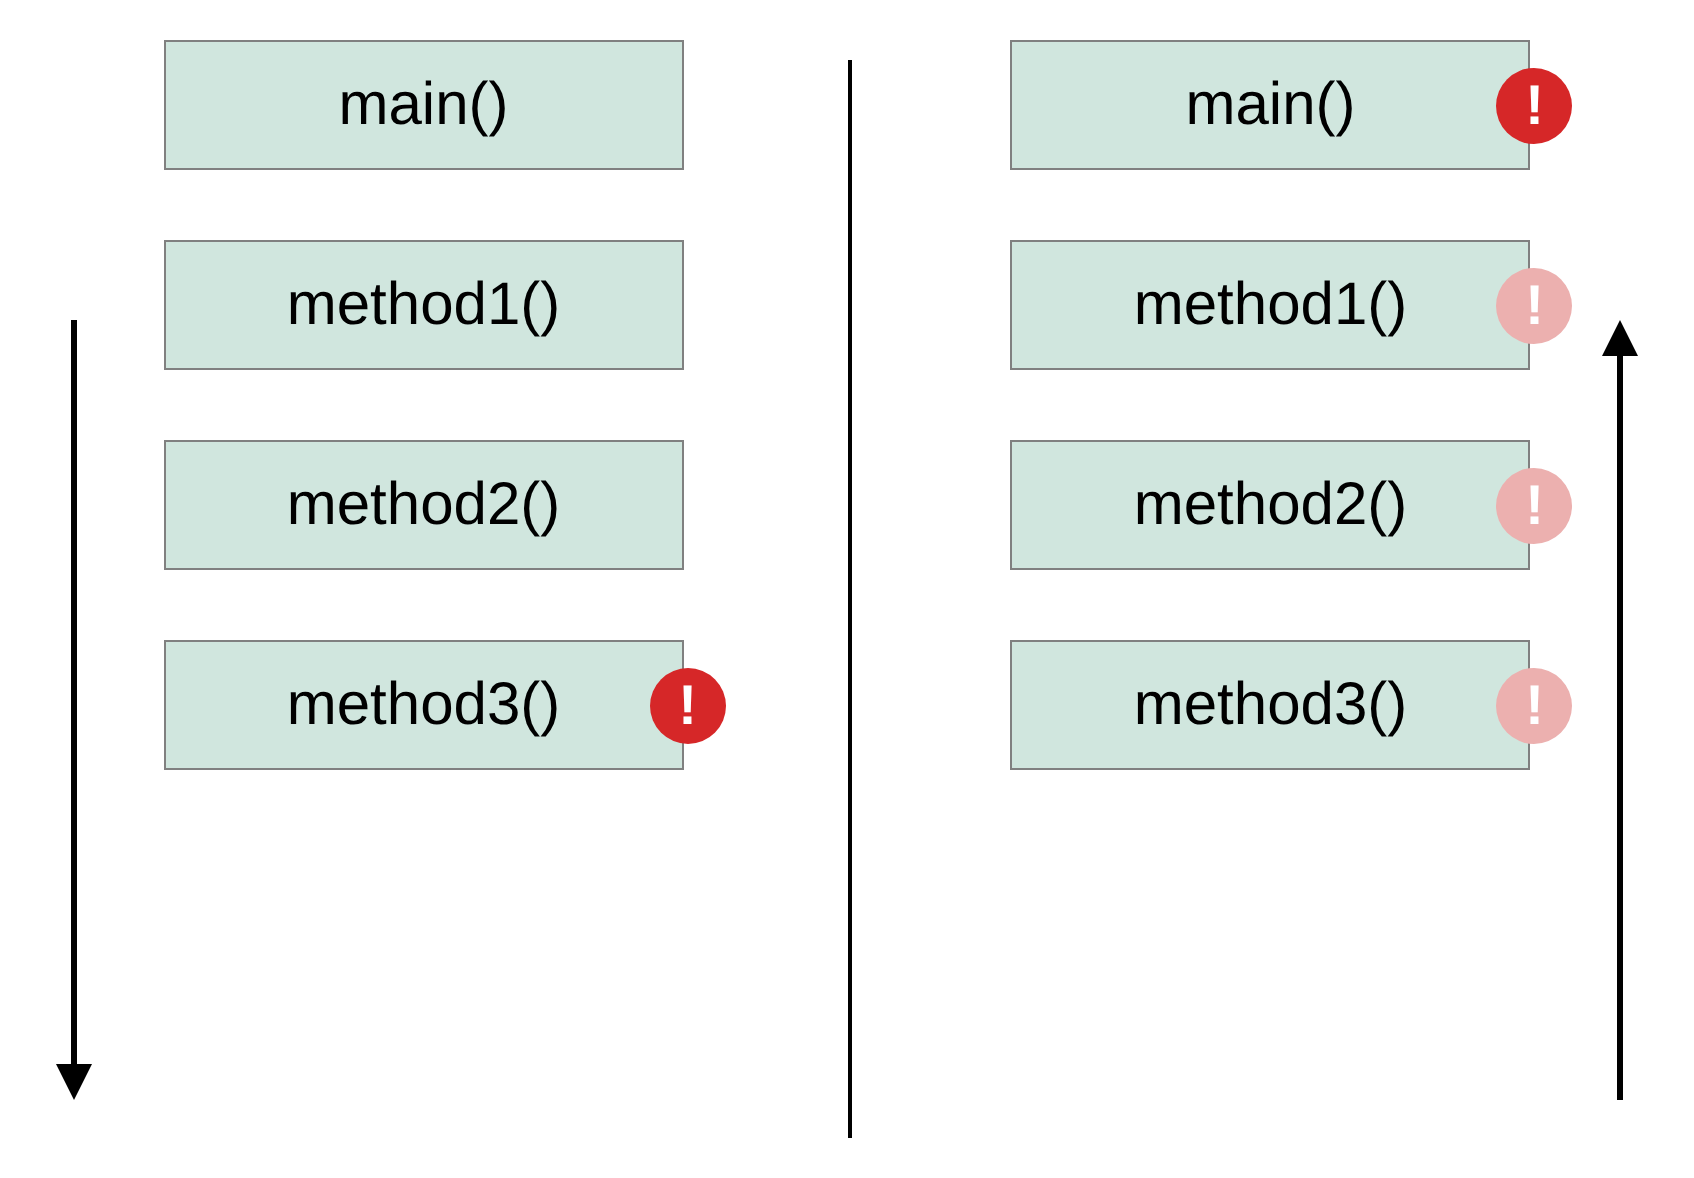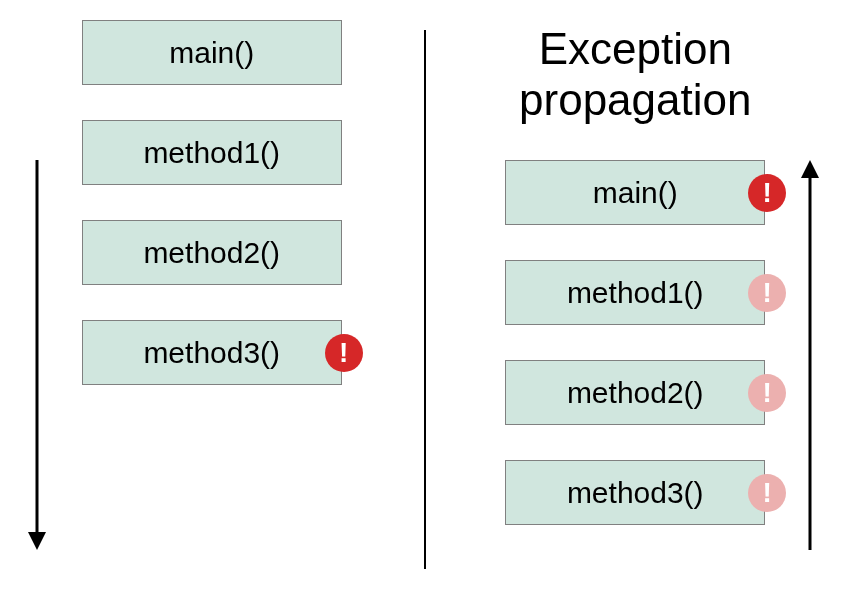--- a/index.html
+++ b/index.html
@@ -114,21 +114,20 @@
         <span>method2()</span>
       </div>
       <div class="frame">
         <span>method3()</span>
         <div class="marker solid">!</div>
       </div>
     </div>
   </div>
 
   <div class="column">
-    <div class="title">Exception propagation</div>
 
     <svg class="arrow arrow-up" width="24" height="390" viewBox="0 0 24 390">
       <polygon points="12,0 3,18 21,18" fill="#000"></polygon>
       <line x1="12" y1="12" x2="12" y2="390" stroke="#000" stroke-width="3"></line>
     </svg>
 
     <div class="stack">
       <div class="frame">
         <span>main()</span>
         <div class="marker solid">!</div>

